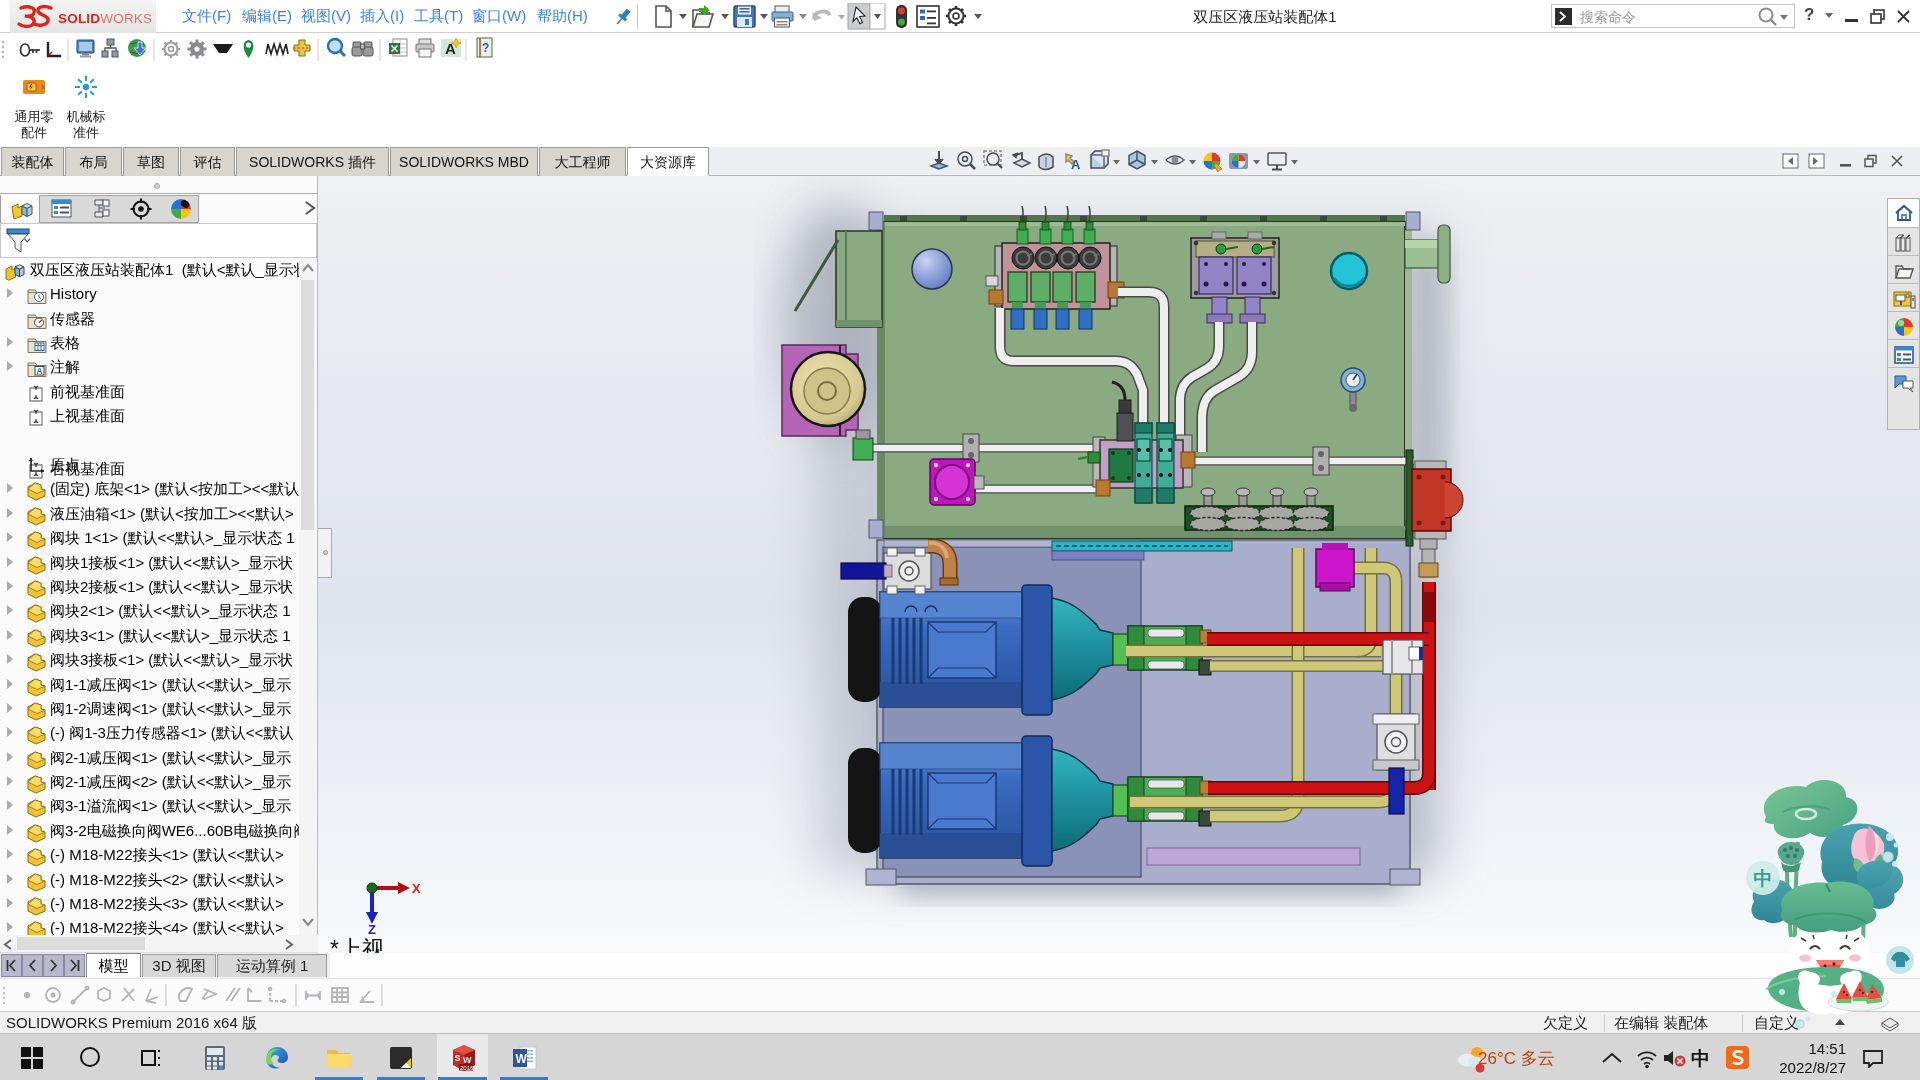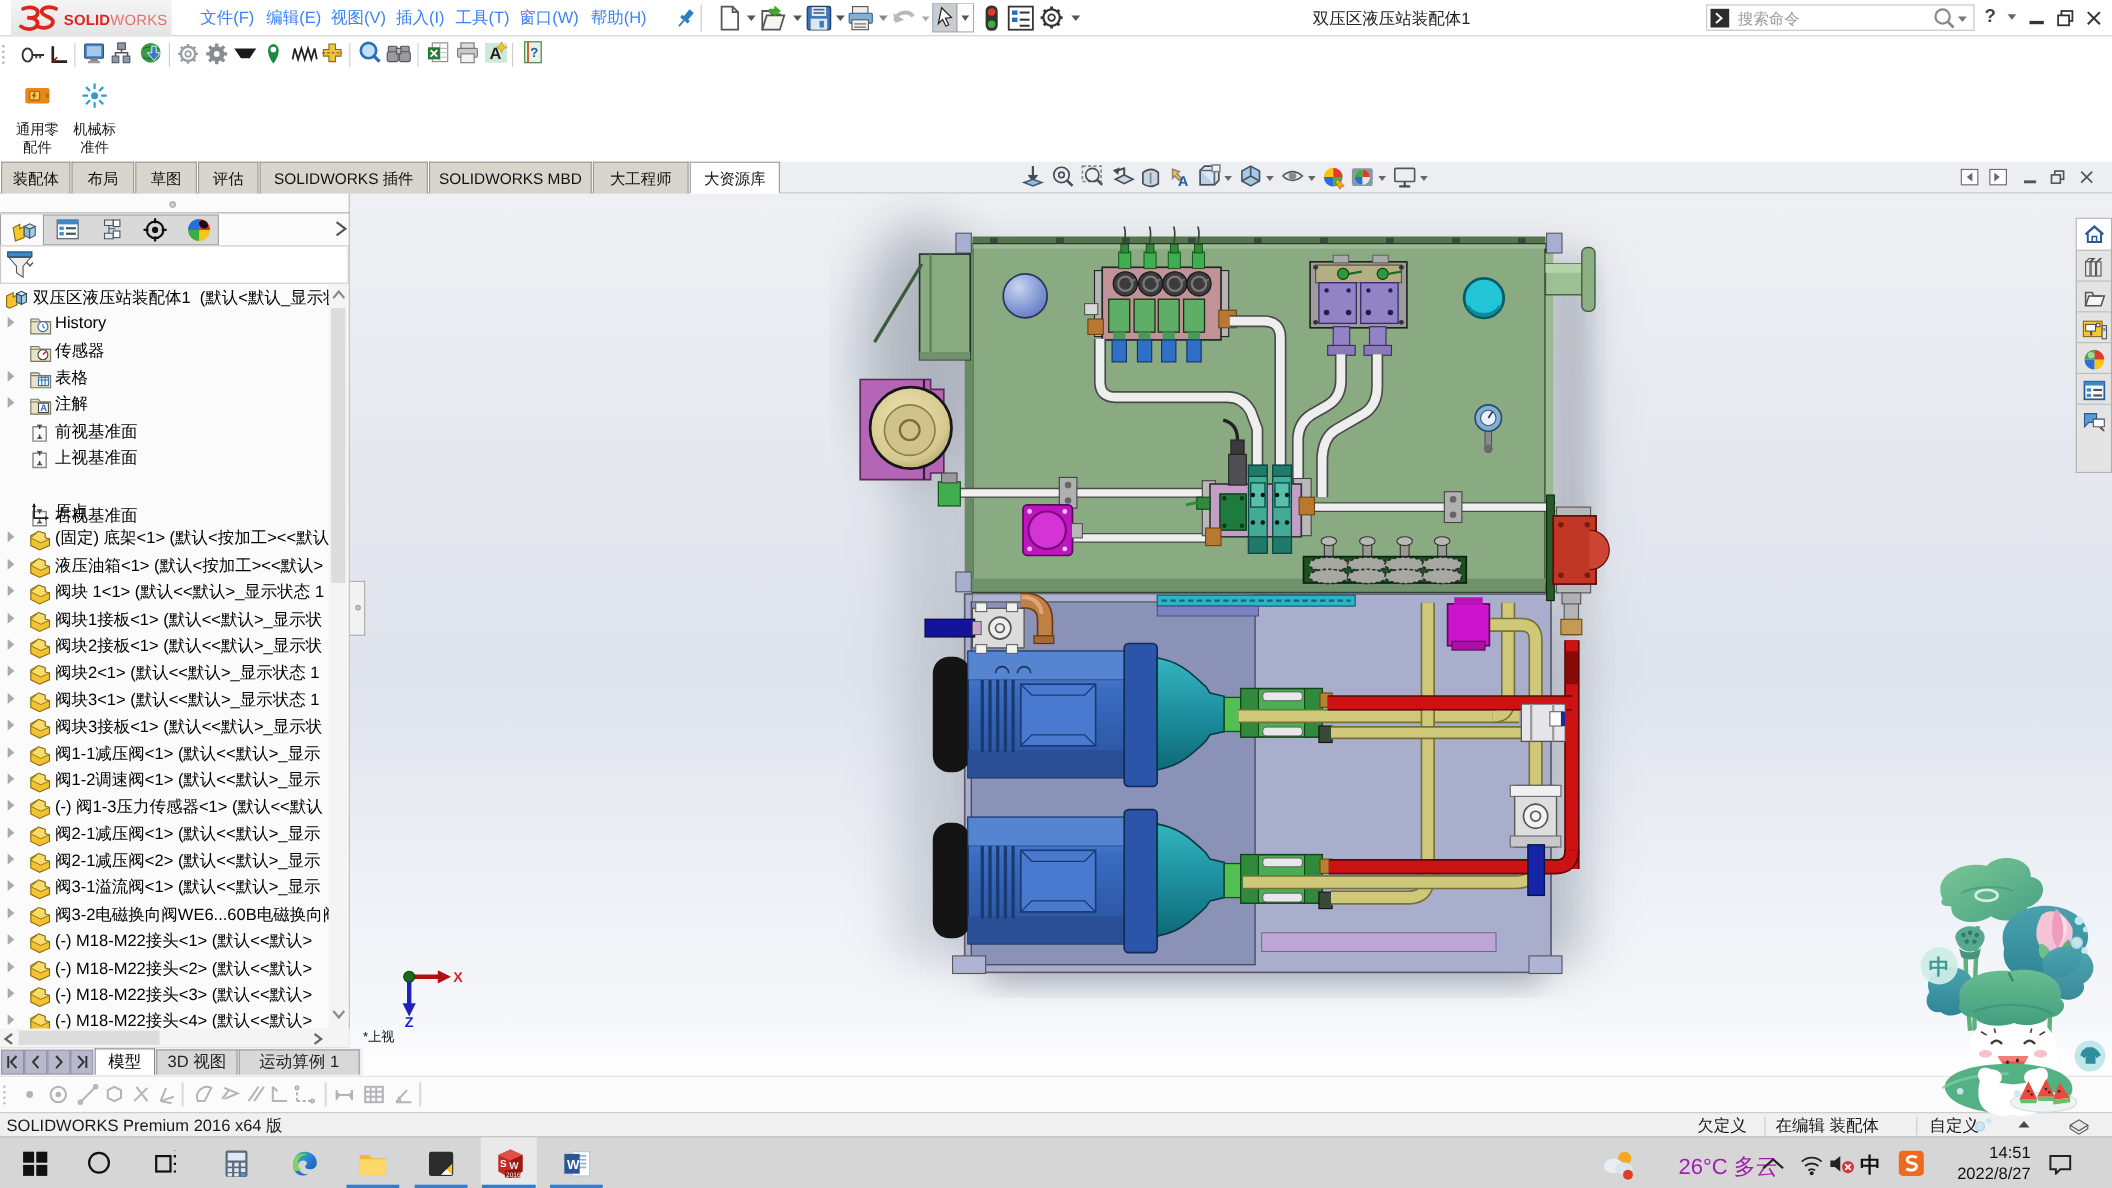--- a/index.html
+++ b/index.html
@@ -890,21 +890,21 @@
 
   <svg class="abs" style="left:352px;top:700px;" width="70" height="60" viewBox="0 0 70 60">
     <line x1="20" y1="12" x2="48" y2="12" stroke="#b01010" stroke-width="4"></line>
     <path d="M46 6 l12 6 -12 6 z" fill="#b01010"></path>
     <text x="60" y="17" font-size="13" fill="#e02020" font-weight="bold">X</text>
     <line x1="20" y1="12" x2="20" y2="38" stroke="#2020c0" stroke-width="4"></line>
     <path d="M14 36 l6 12 6-12 z" fill="#2020c0"></path>
     <text x="16" y="58" font-size="13" fill="#2020d0" font-weight="bold">Z</text>
     <circle cx="20" cy="12" r="5" fill="#1a6a1a" stroke="#0a3a0a"></circle>
   </svg>
-  <div class="abs" style="left:330px;top:758px;font-size:12px;color:#111;">*上视</div>
+  <div class="abs" style="left:330px;top:758px;font-size:23px;color:#111;">*上视</div>
 
   <div class="abs" style="left:0;top:0;width:318px;height:776px;background:#fbfbfb;border-right:1px solid #b8b8b8;">
     <div class="abs" style="left:154px;top:7px;width:6px;height:6px;border-radius:50%;background:#d0d0d0;border:1px solid #aaa;"></div>
     <div class="abs" style="left:0;top:17px;width:318px;height:1px;background:#aaa;"></div>
 
     <div class="abs" style="left:0;top:19px;width:199px;height:28px;background:#d9d9d9;border:1px solid #a0a0a0;"></div>
     <div class="abs" style="left:1px;top:19px;width:39px;height:28px;background:#fbfbfb;border-right:1px solid #a0a0a0;"></div>
     <svg class="abs" style="left:10px;top:22px;" width="24" height="22" viewBox="0 0 24 22">
           <path d="M2 9 l6-3 v4 l4-2 v10 l-8 3 z" fill="#f5c830" stroke="#8a6a10"></path>
           <path d="M12 8 l5-2.5 5 2.5 -5 2.5 z" fill="#bfe0f0" stroke="#456"></path>
@@ -1547,21 +1547,21 @@
   <div class="abs" style="left:377px;top:43px;width:48px;height:3px;background:#2f7fd6;"></div>
   <div class="abs" style="left:438px;top:43px;width:49px;height:3px;background:#2f7fd6;"></div>
   <div class="abs" style="left:500px;top:43px;width:48px;height:3px;background:#2f7fd6;"></div>
 
   <svg class="abs" style="left:1453px;top:10px;" width="36" height="30" viewBox="0 0 36 30">
         <circle cx="24" cy="9" r="6" fill="#f5a623"></circle>
         <ellipse cx="14" cy="16" rx="9" ry="6.5" fill="#e8eef4"></ellipse>
         <ellipse cx="23" cy="18" rx="8" ry="5.5" fill="#dce6ee"></ellipse>
         <circle cx="27" cy="24" r="4.5" fill="#e03a2a"></circle>
       </svg>
-  <div class="abs" style="left:1526px;top:13px;font-size:20px;color:#a21caf;">26°C 多云</div>
+  <div class="abs" style="left:1478px;top:13px;font-size:17px;color:#c2410c;">26°C 多云</div>
   <svg class="abs" style="left:1601px;top:17px;" width="22" height="14">
         <path d="M2 11 l9-8 9 8" fill="none" stroke="#222" stroke-width="2"></path>
       </svg>
   <svg class="abs" style="left:1635px;top:13px;" width="24" height="22" viewBox="0 0 24 22">
         <g fill="none" stroke="#222" stroke-width="1.8">
           <path d="M3 9 a13 13 0 0 1 18 0"></path>
           <path d="M6 13 a9 9 0 0 1 12 0"></path>
           <path d="M9 17 a4.5 4.5 0 0 1 6 0"></path>
         </g>
         <circle cx="12" cy="19.5" r="1.8" fill="#222"></circle>

